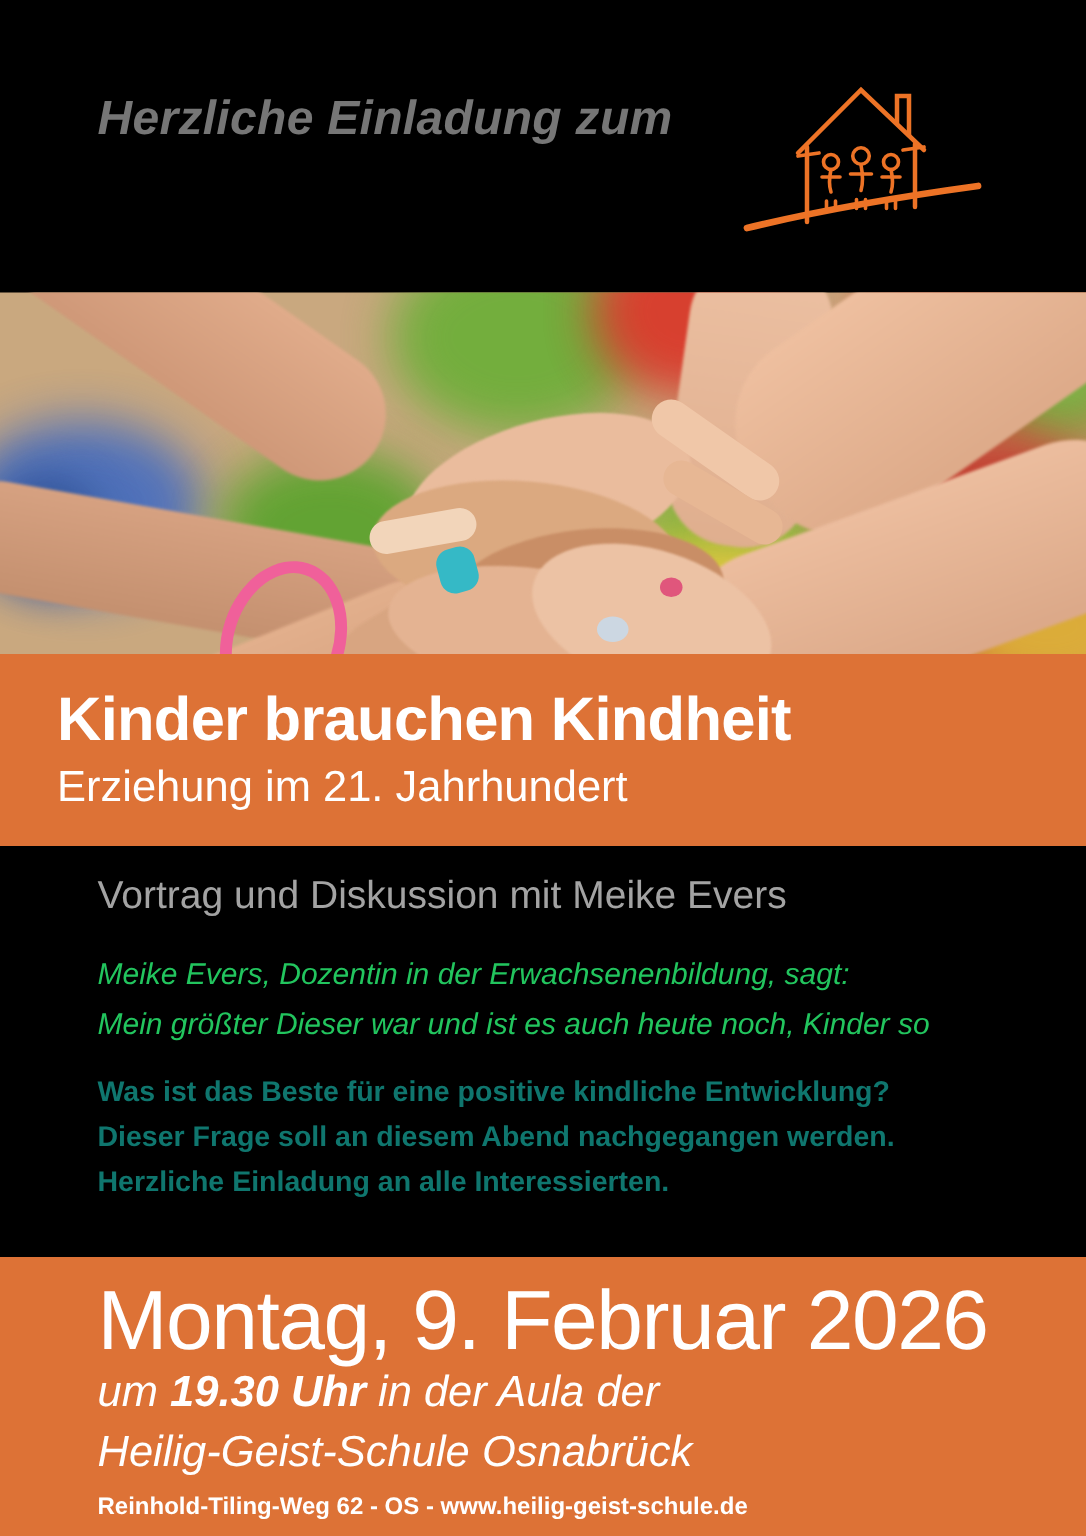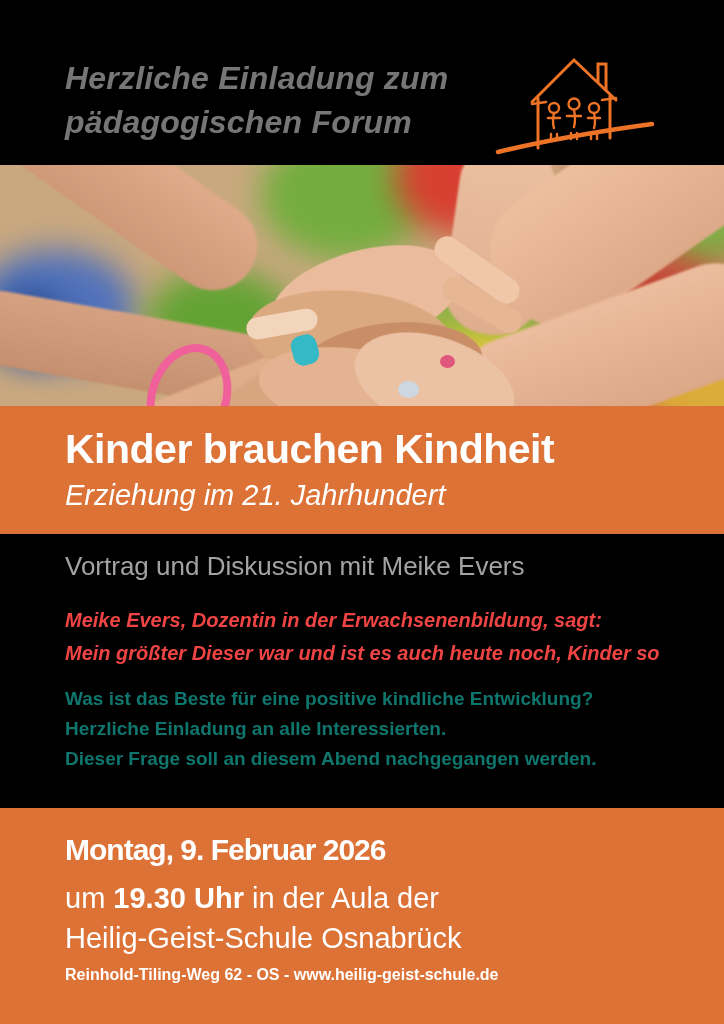--- a/index.html
+++ b/index.html
@@ -2,60 +2,59 @@
 <html lang="de"><head>
 <meta charset="utf-8">
 <style>
   html,body{margin:0;padding:0;background:#ffffff;}
   .poster{
     position:relative;width:724px;height:1024px;overflow:hidden;
     font-family:"Liberation Sans","DejaVu Sans",sans-serif;
     background:#000;
   }
   
-  .hdr{position:relative;width:724px;height:165px;background:#000;}
+  .hdr{position:relative;width:724px;height:195px;background:#000;}
   .invitation{position:absolute;left:65px;top:56px;
     font-style:italic;font-weight:600;font-size:32px;line-height:44px;
     color:#767676;letter-spacing:.2px;white-space:nowrap;}
   .logo{position:absolute;right:50px;top:40px;width:180px;height:120px;}
   
   .photo{position:relative;width:724px;height:241px;overflow:hidden;background:#c9a87f;}
   .blob{position:absolute;border-radius:50%;filter:blur(16px);opacity:.95;}
   .arm{position:absolute;border-radius:60px;filter:blur(1px);}
   .hand{position:absolute;border-radius:50%;filter:blur(.6px);}
   .finger{position:absolute;border-radius:14px;}
   
   .band{position:relative;width:724px;height:128px;background:#dd7236;color:#fff;
-    box-sizing:border-box;padding:18px 40px 0 65px;}
+    box-sizing:border-box;padding:18px 40px 0 38px;}
   .band h1{margin:0;font-size:41px;line-height:50px;font-weight:700;letter-spacing:-.5px;}
-  .band .sub{margin:3px 0 0;font-size:29px;line-height:36px;font-weight:400;font-style:italic;}
+  .band .sub{margin:3px 0 0;font-size:29px;line-height:36px;font-weight:400;}
   
   .bodysec{position:relative;width:724px;height:274px;background:#000;
     box-sizing:border-box;padding:16px 40px 0 65px;overflow:hidden;}
   .lecture{font-size:26px;line-height:32px;font-weight:400;color:#a3a3a3;}
-  .quote{margin-top:22px;font-style:italic;font-weight:700;font-size:20px;
-    line-height:33px;color:#ef4444;}
+  .quote{margin-top:22px;font-style:italic;font-weight:400;font-size:20px;
+    line-height:33px;color:#22c55e;}
   .question{margin-top:14px;font-weight:700;font-size:19px;line-height:30px;color:#0f766e;}
   
   .foot{position:relative;width:724px;height:216px;background:#dd7236;color:#fff;
     box-sizing:border-box;padding:14px 40px 0 65px;}
-  .date{font-size:30px;line-height:56px;font-weight:700;letter-spacing:-1px;}
-  .time,.loc{font-size:29px;line-height:40px;font-weight:400;}
+  .date{font-size:56px;line-height:56px;font-weight:400;letter-spacing:-1px;}
+  .time,.loc{font-size:29px;line-height:40px;font-weight:400;font-style:italic;}
   .time b{font-weight:700;}
   .addr{margin-top:5px;font-size:16px;line-height:24px;font-weight:700;}
 </style>
 </head>
 <body>
 
 <div class="poster">
 
   <div class="hdr">
     <div class="invitation">
       <div>Herzliche Einladung zum</div>
-      <div>pädagogischen Forum</div>
     </div>
     <div class="logo">
       <svg width="180" height="120" viewBox="0 0 180 120" fill="none">
         <g stroke="#ed7326" stroke-width="3" stroke-linecap="round">
 
           <path d="M38 62 L80 20 L122 60" fill="none"></path>
 
           <path d="M104 42 L104 24 L112 24 L112 50" fill="none"></path>
 
           <path d="M44 58 L44 108" fill="none"></path>
@@ -120,22 +119,22 @@
   </div>
 
   <div class="bodysec">
     <div class="lecture">Vortrag und Diskussion mit Meike Evers</div>
     <div class="quote">
       <div>Meike Evers, Dozentin in der Erwachsenenbildung, sagt:</div>
       <div>Mein größter Dieser war und ist es auch heute noch, Kinder so</div>
     </div>
     <div class="question">
       <div>Was ist das Beste für eine positive kindliche Entwicklung?</div>
+      <div>Dieser Frage soll an diesem Abend nachgegangen werden.</div>
       <div>Herzliche Einladung an alle Interessierten.</div>
-      <div>Dieser Frage soll an diesem Abend nachgegangen werden.</div>
     </div>
   </div>
 
   <div class="foot">
     <div class="date">Montag, 9. Februar 2026</div>
     <div class="time"><span>um </span><b>19.30 Uhr</b><span> in der Aula der</span></div>
     <div class="loc">Heilig-Geist-Schule Osnabrück</div>
     <div class="addr">Reinhold-Tiling-Weg 62 - OS - www.heilig-geist-schule.de</div>
   </div>
 

